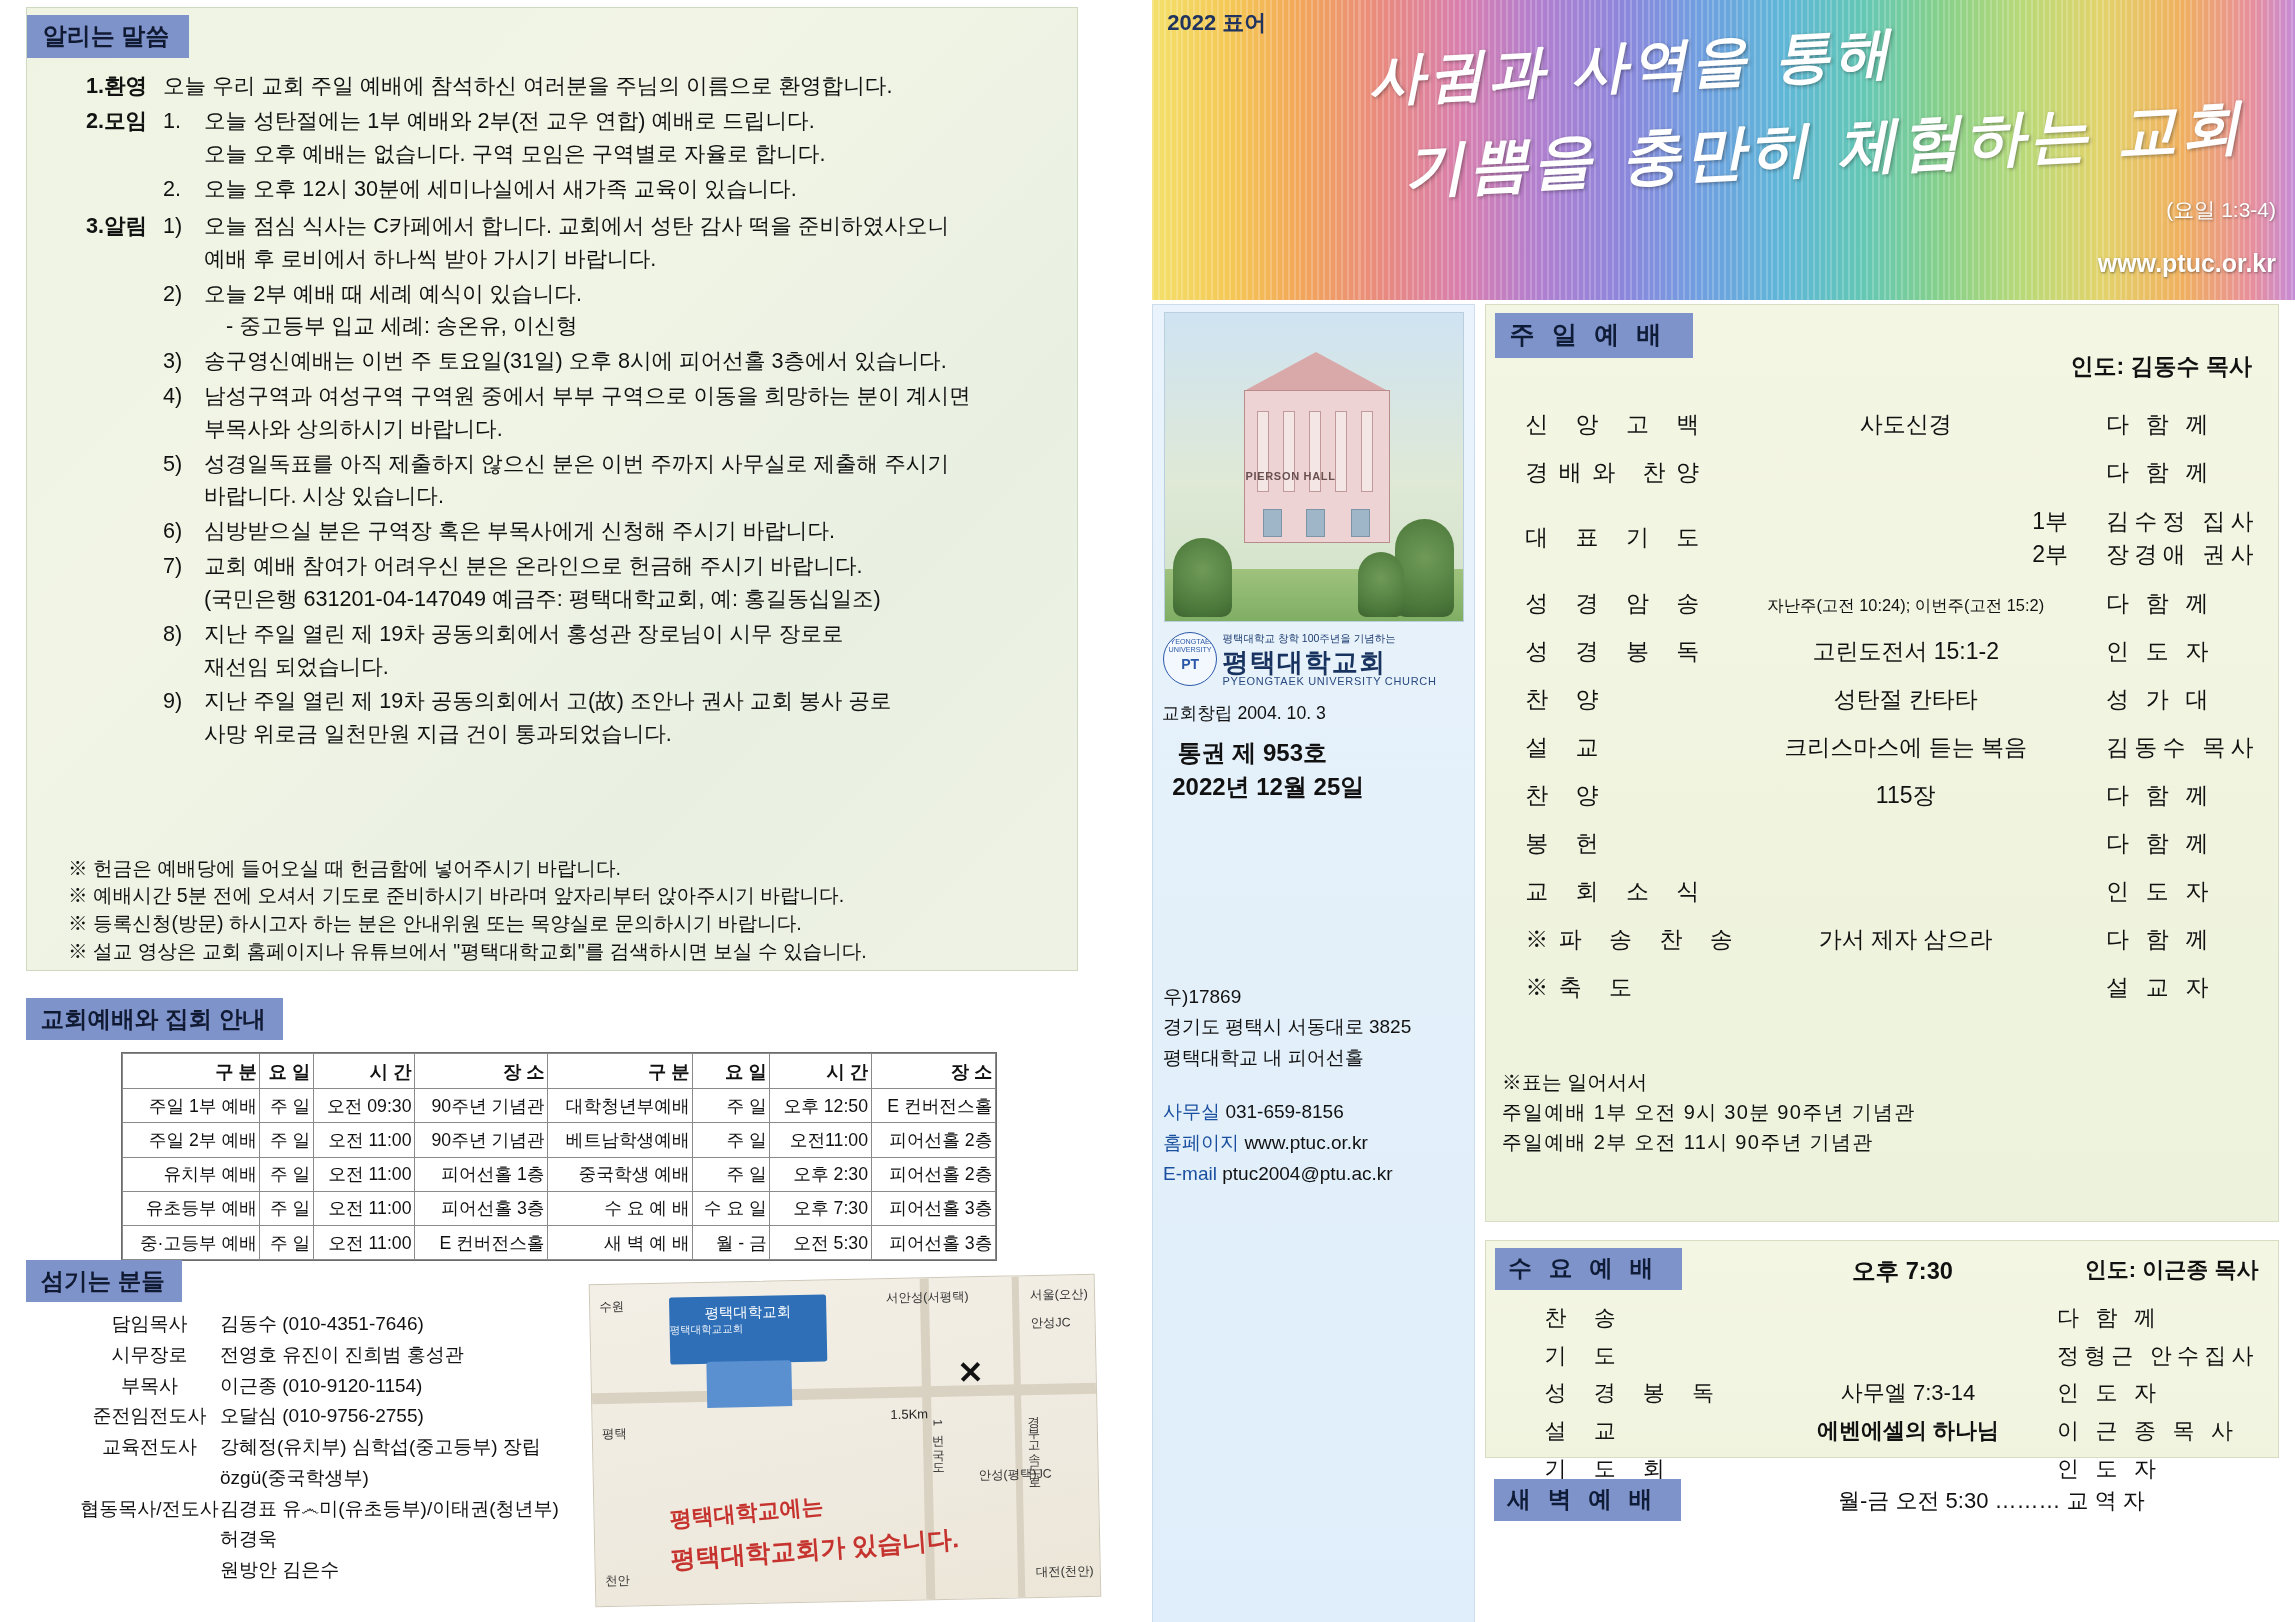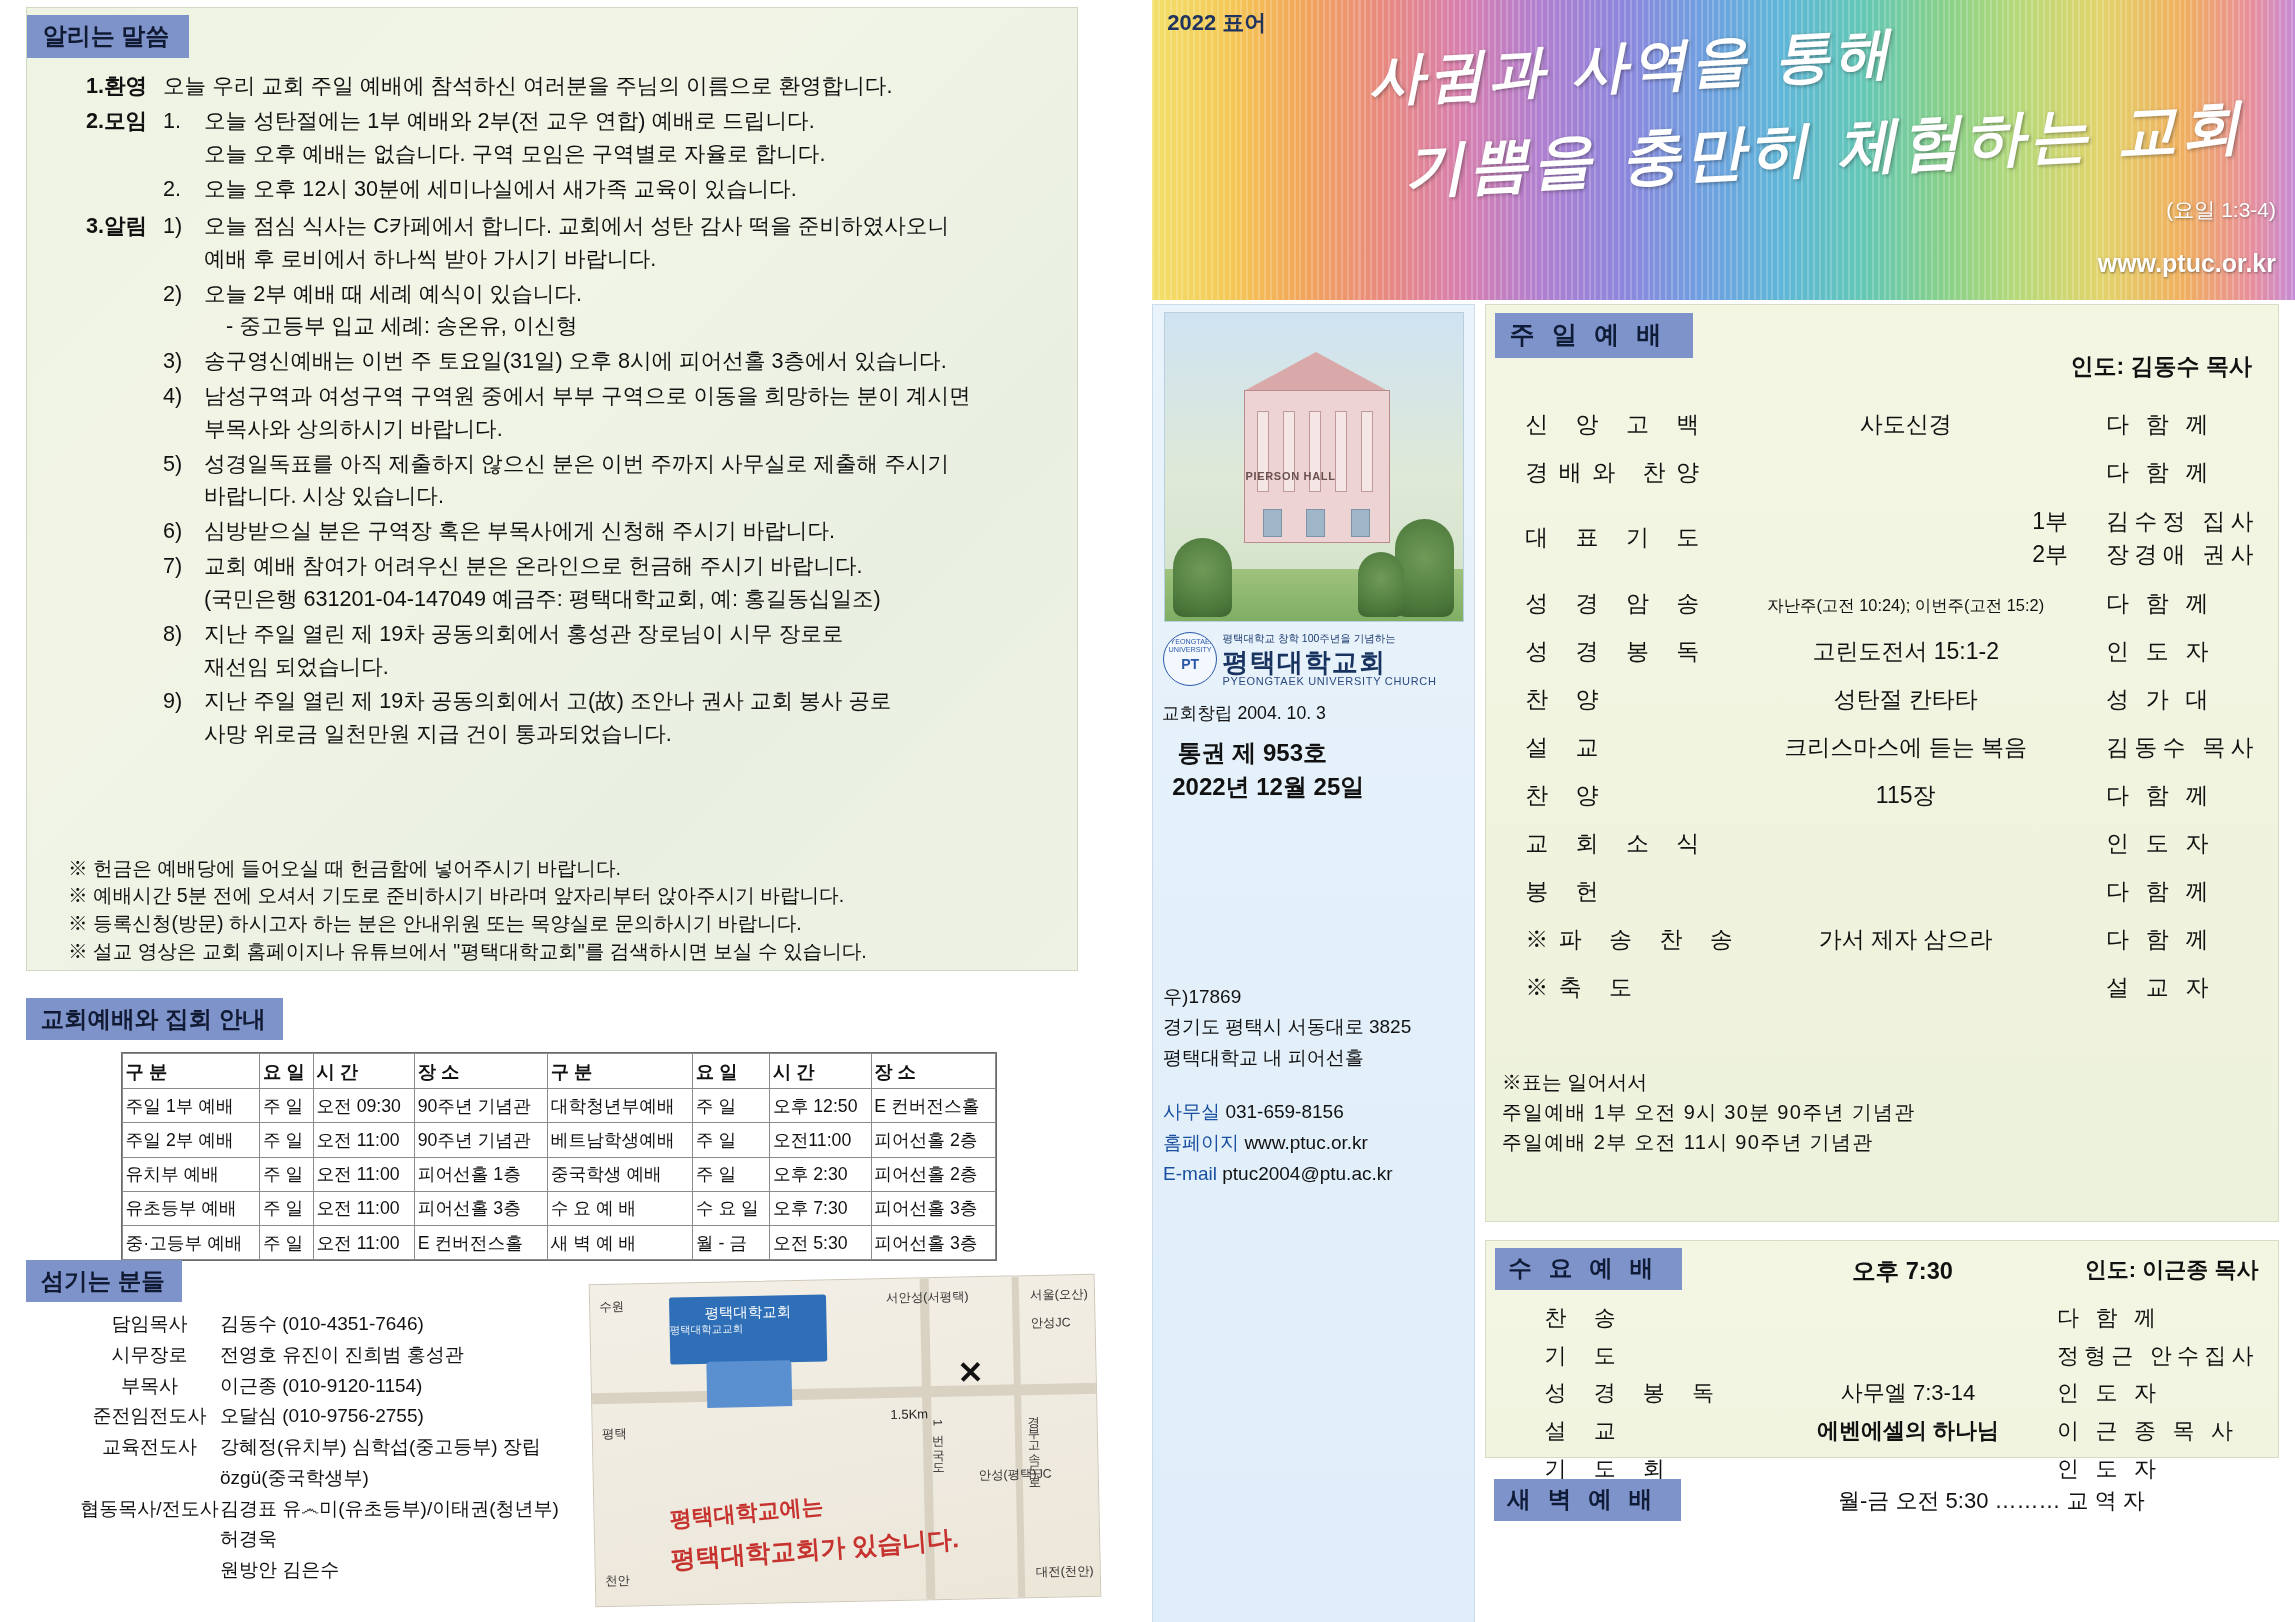--- a/index.html
+++ b/index.html
@@ -102,21 +102,21 @@
     border: 1.3px solid #6b6b6b;
   }
   #schedule-box table {
     border-collapse: collapse;
     width: 100%;
     font-size: 17.7px;
   }
   #schedule-box th, #schedule-box td {
     border: 0.7px solid #8a8a8a;
     padding: 4.6px 2.6px;
-    text-align: left;
+    text-align: right;
     white-space: nowrap;
   }
   #schedule-box th { font-weight: bold; font-size: 18.3px; }
 
   
   #servants-tab {
     position: absolute;
     left: 26px;
     top: 1260px;
     background: #7f93cb;
@@ -954,28 +954,28 @@
           <td class="c1">설      교</td>
           <td class="c2">크리스마스에 듣는 복음</td>
           <td class="c3">김동수 목사</td>
         </tr>
         <tr>
           <td class="c1">찬      양</td>
           <td class="c2">115장</td>
           <td class="c3">다 함 께</td>
         </tr>
         <tr>
+          <td class="c1">봉      헌</td>
+          <td class="c2"></td>
+          <td class="c3">다 함 께</td>
+        </tr>
+        <tr>
           <td class="c1">교 회 소 식</td>
           <td class="c2"></td>
           <td class="c3">인 도 자</td>
-        </tr>
-        <tr>
-          <td class="c1">봉      헌</td>
-          <td class="c2"></td>
-          <td class="c3">다 함 께</td>
         </tr>
         <tr>
           <td class="c1">※파 송 찬 송</td>
           <td class="c2">가서 제자 삼으라</td>
           <td class="c3">다 함 께</td>
         </tr>
         <tr>
           <td class="c1">※축      도</td>
           <td class="c2"></td>
           <td class="c3">설 교 자</td>

